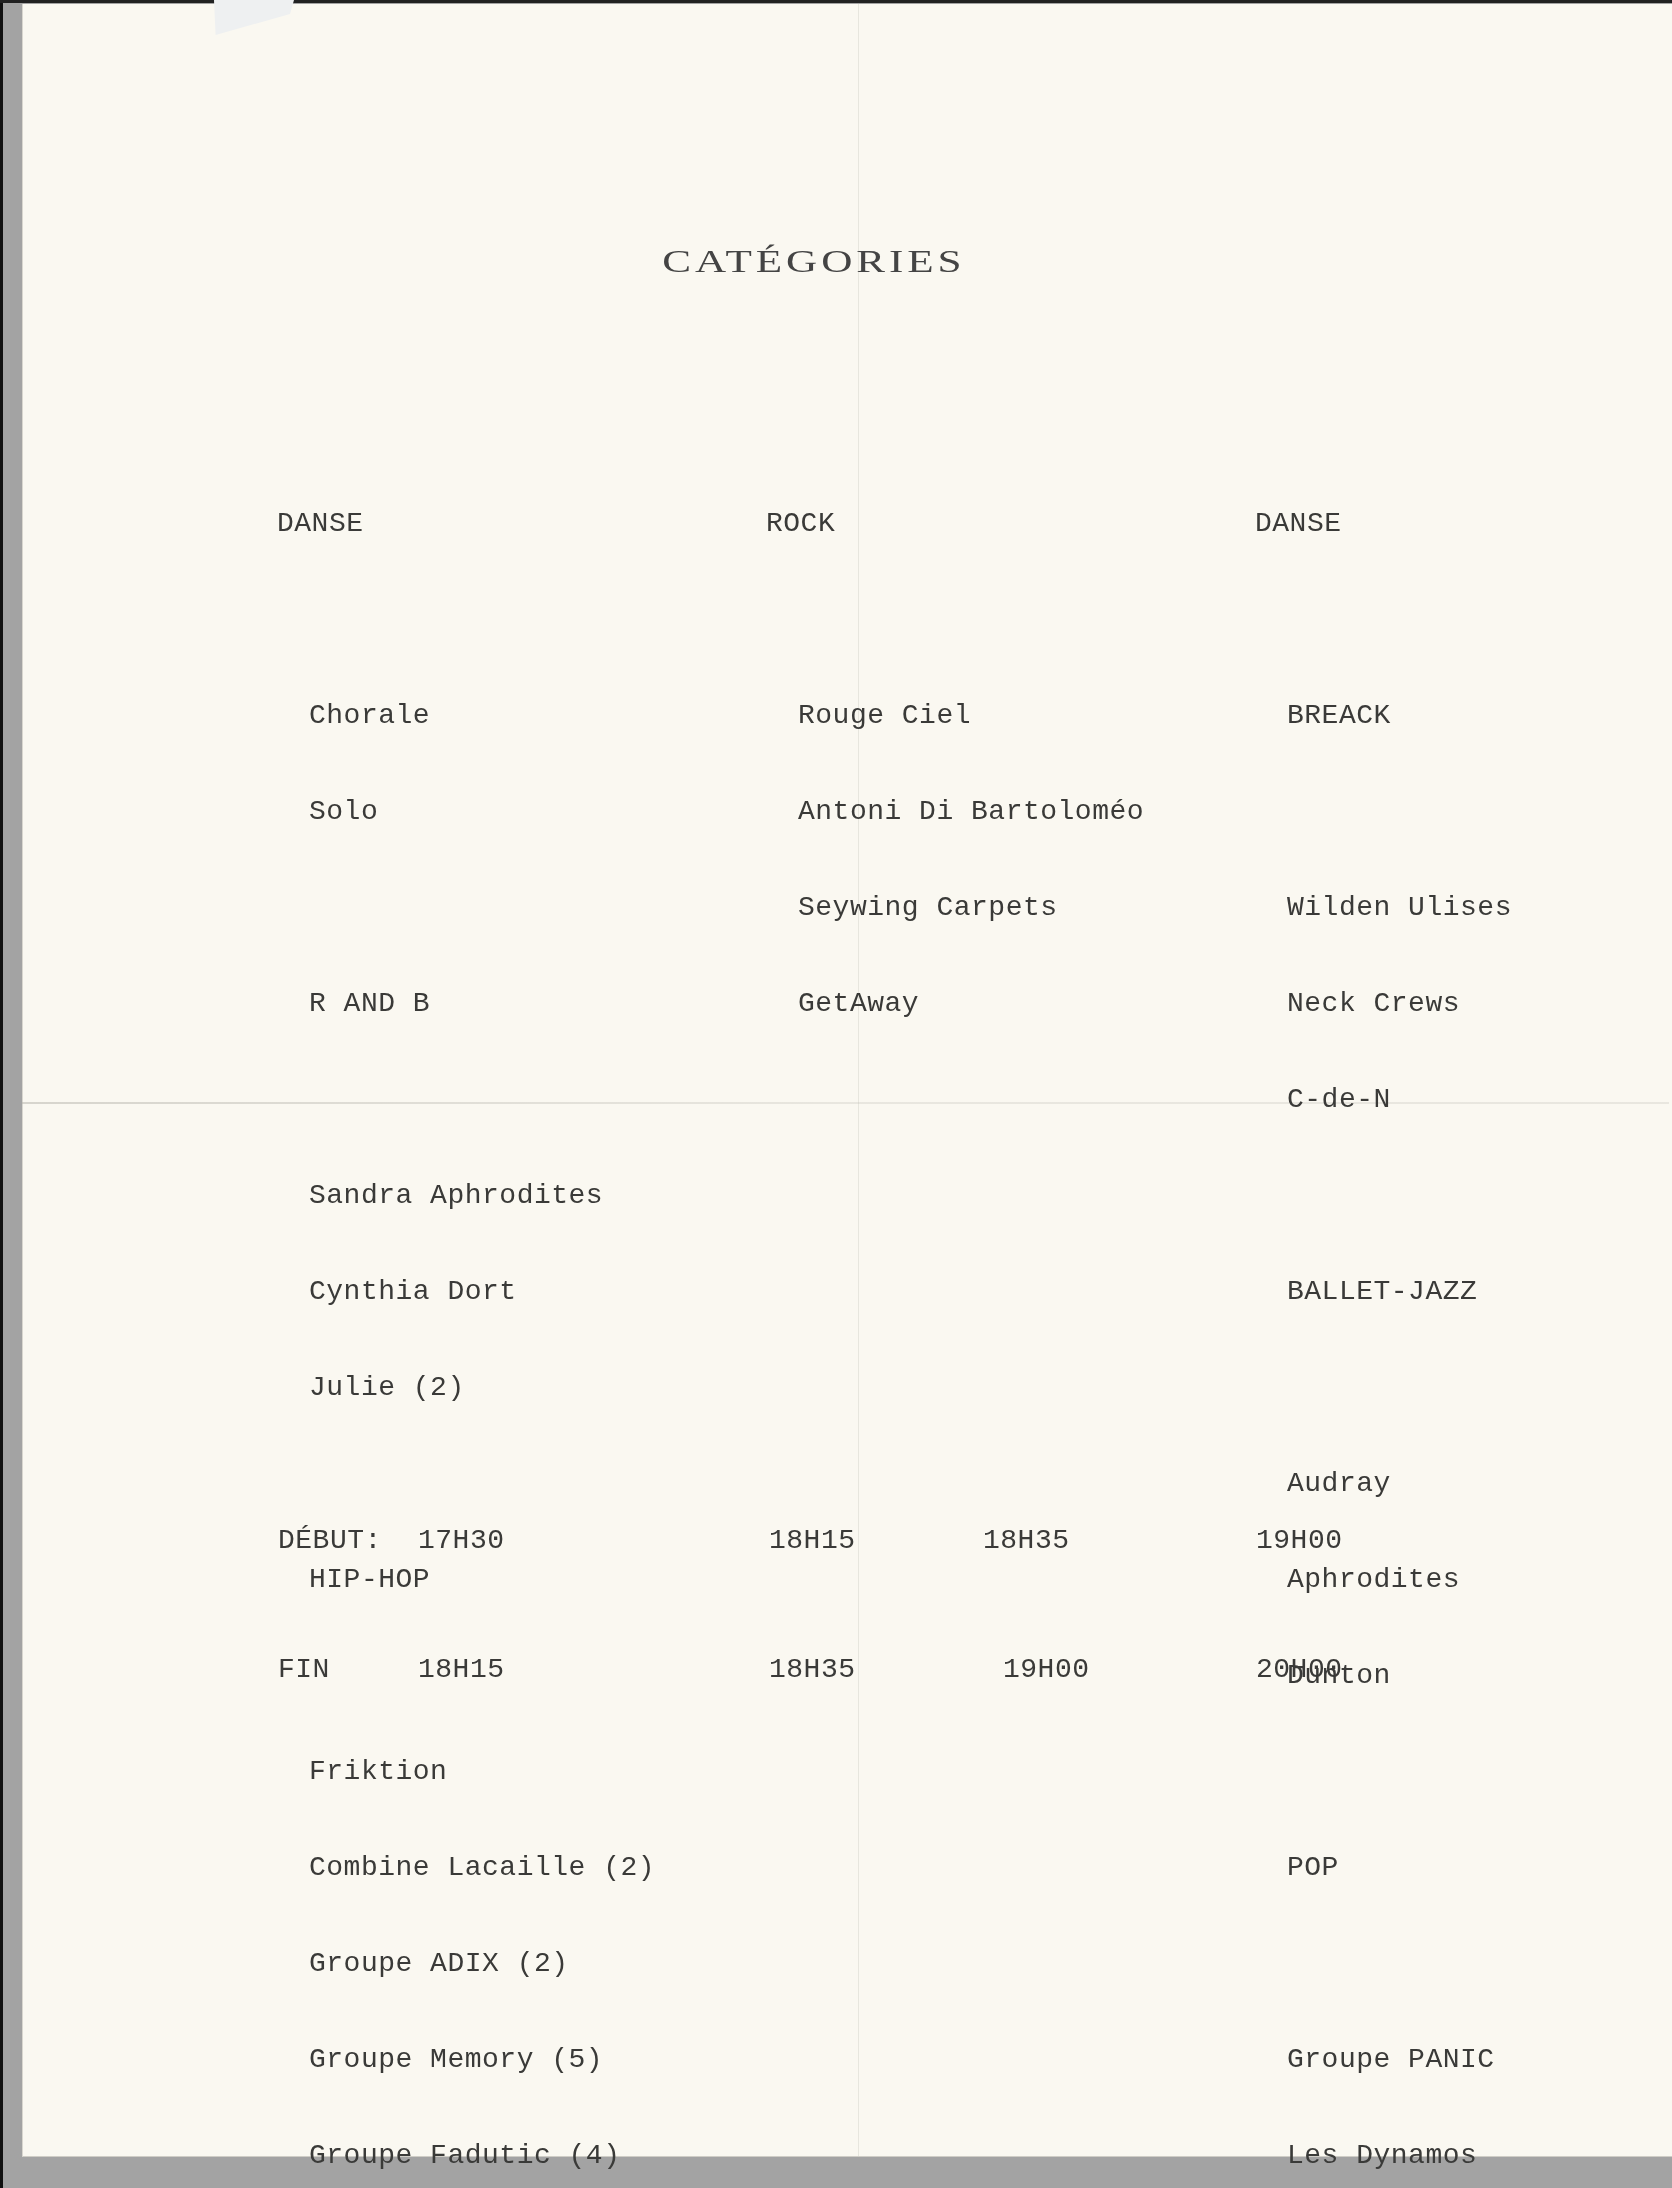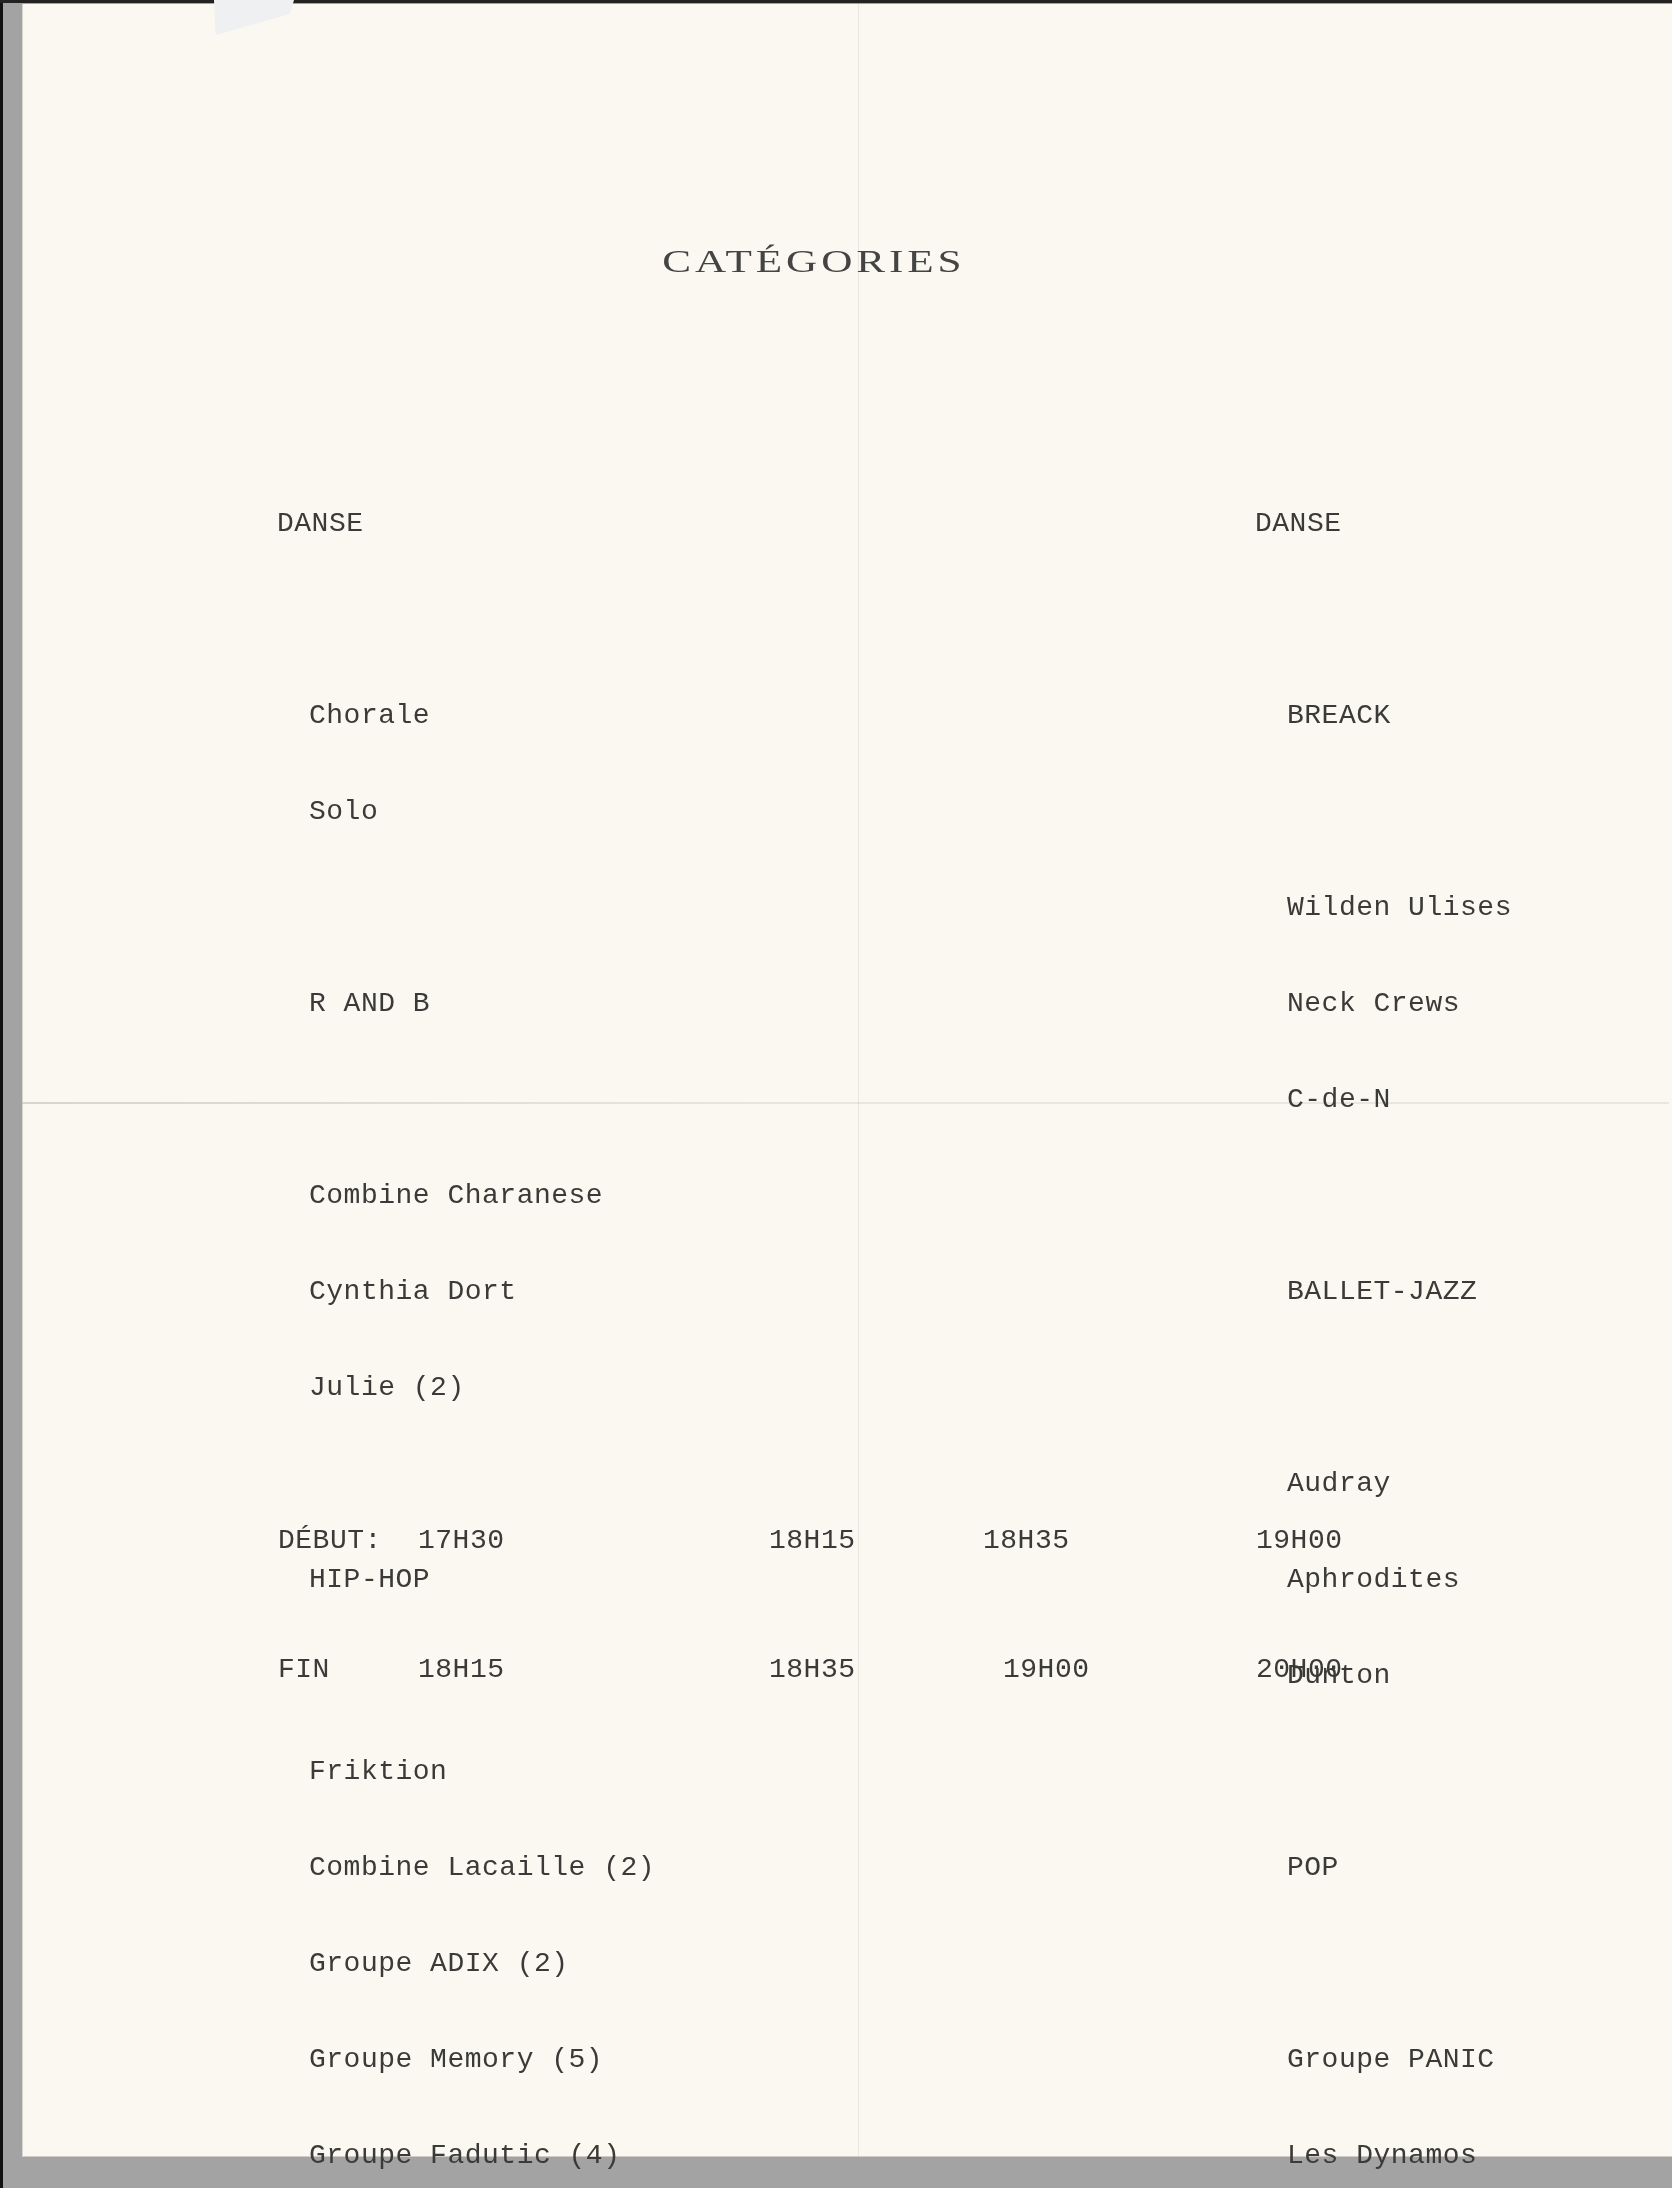--- a/index.html
+++ b/index.html
@@ -127,33 +127,41 @@
   <div class="title">CATÉGORIES</div>
 
   <div class="typed col col1">
     <span class="heading">DANSE</span>
     <span class="gap"></span>
     <span class="item">Chorale</span>
     <span class="item">Solo</span>
     <span class="gap"></span>
     <span class="item">R AND B</span>
     <span class="gap"></span>
-    <span class="item">Combine Charanese</span>
+    <span class="item">Sandra Aphrodites</span>
     <span class="item">Cynthia Dort</span>
     <span class="item">Julie (2)</span>
     <span class="gap"></span>
     <span class="item">HIP-HOP</span>
     <span class="gap"></span>
     <span class="item">Friktion</span>
     <span class="item">Combine Lacaille (2)</span>
     <span class="item">Groupe ADIX (2)</span>
     <span class="item">Groupe Memory (5)</span>
     <span class="item">Groupe Fadutic (4)</span>
   </div>
 
+  <div class="typed col col2">
+    <span class="heading">ROCK</span>
+    <span class="gap"></span>
+    <span class="item">Rouge Ciel</span>
+    <span class="item">Antoni Di Bartoloméo</span>
+    <span class="item">Seywing Carpets</span>
+    <span class="item">GetAway</span>
+  </div>
 
   <div class="typed col col3">
     <span class="heading">DANSE</span>
     <span class="gap"></span>
     <span class="item">BREACK</span>
     <span class="gap"></span>
     <span class="item">Wilden Ulises</span>
     <span class="item">Neck Crews</span>
     <span class="item">C-de-N</span>
     <span class="gap"></span>

